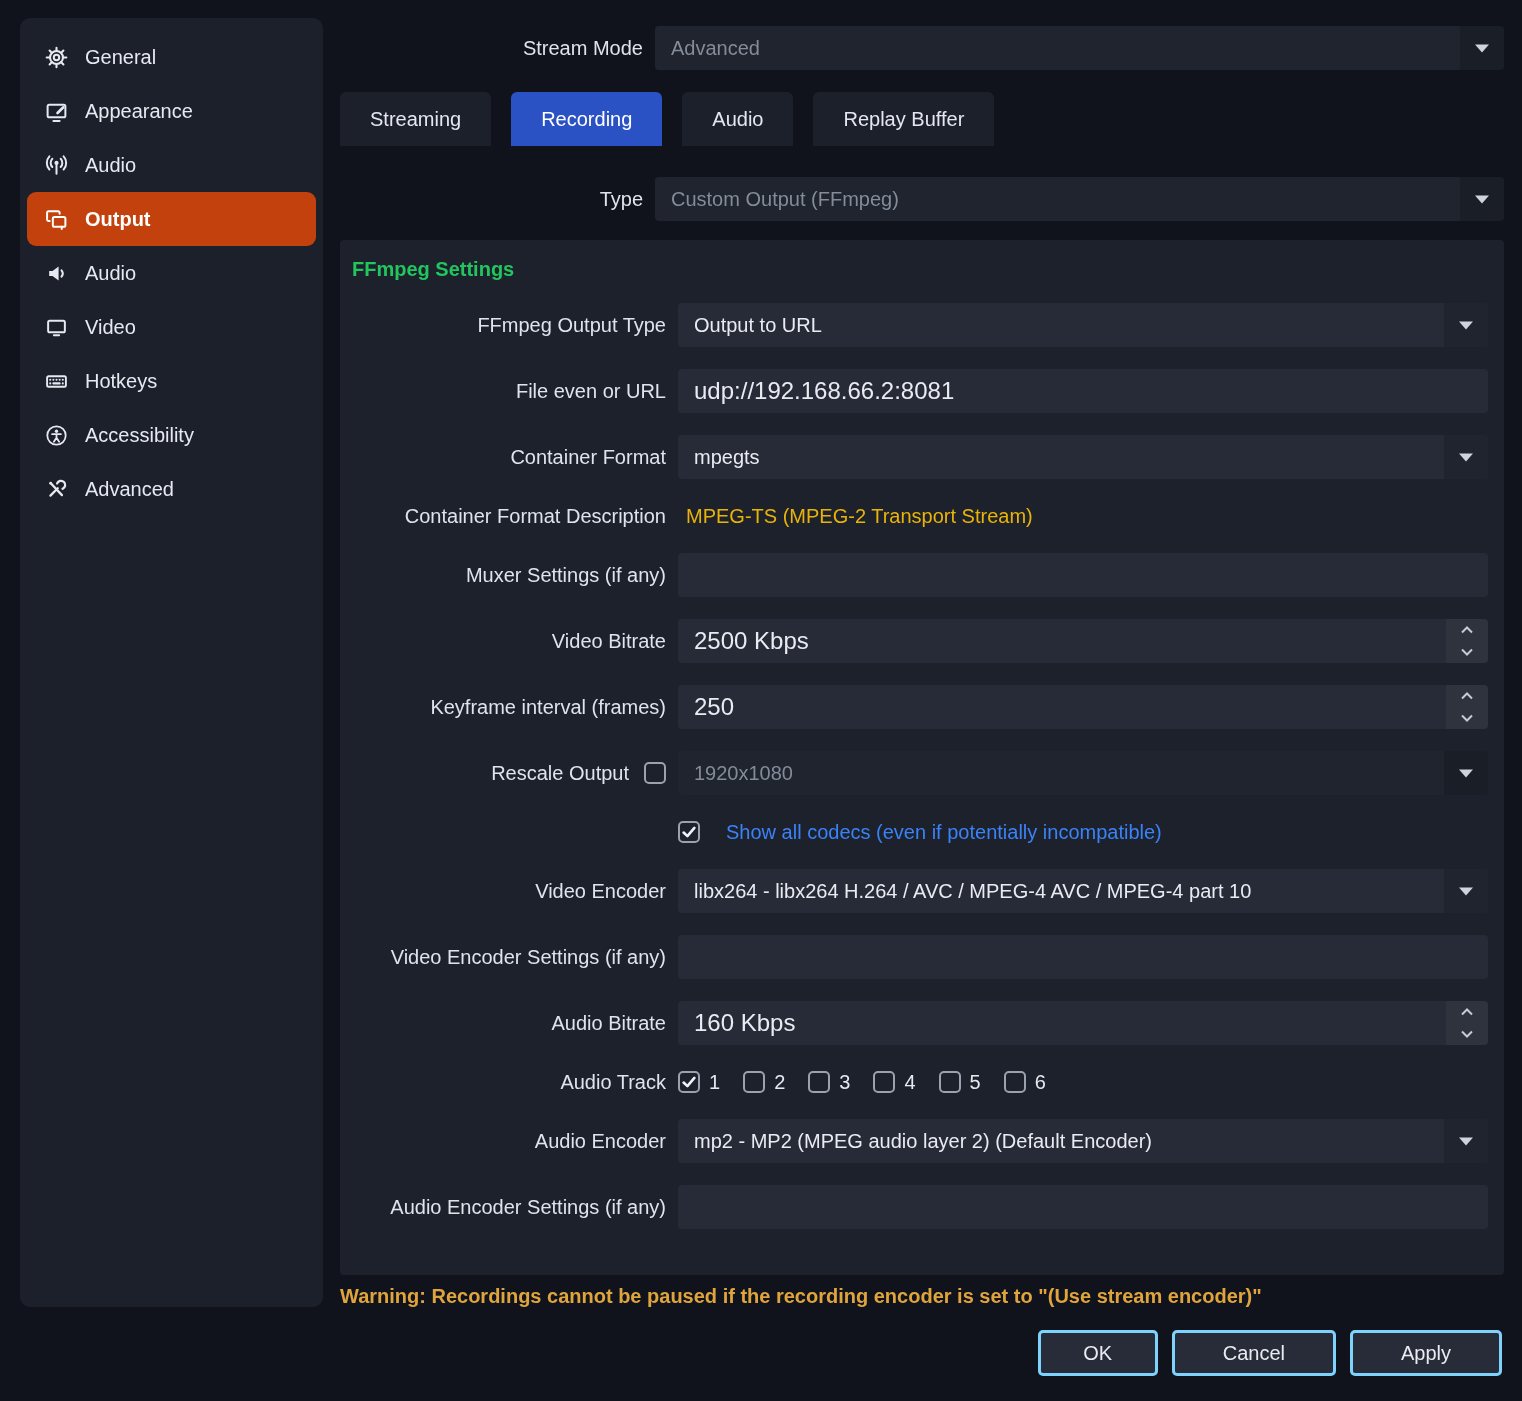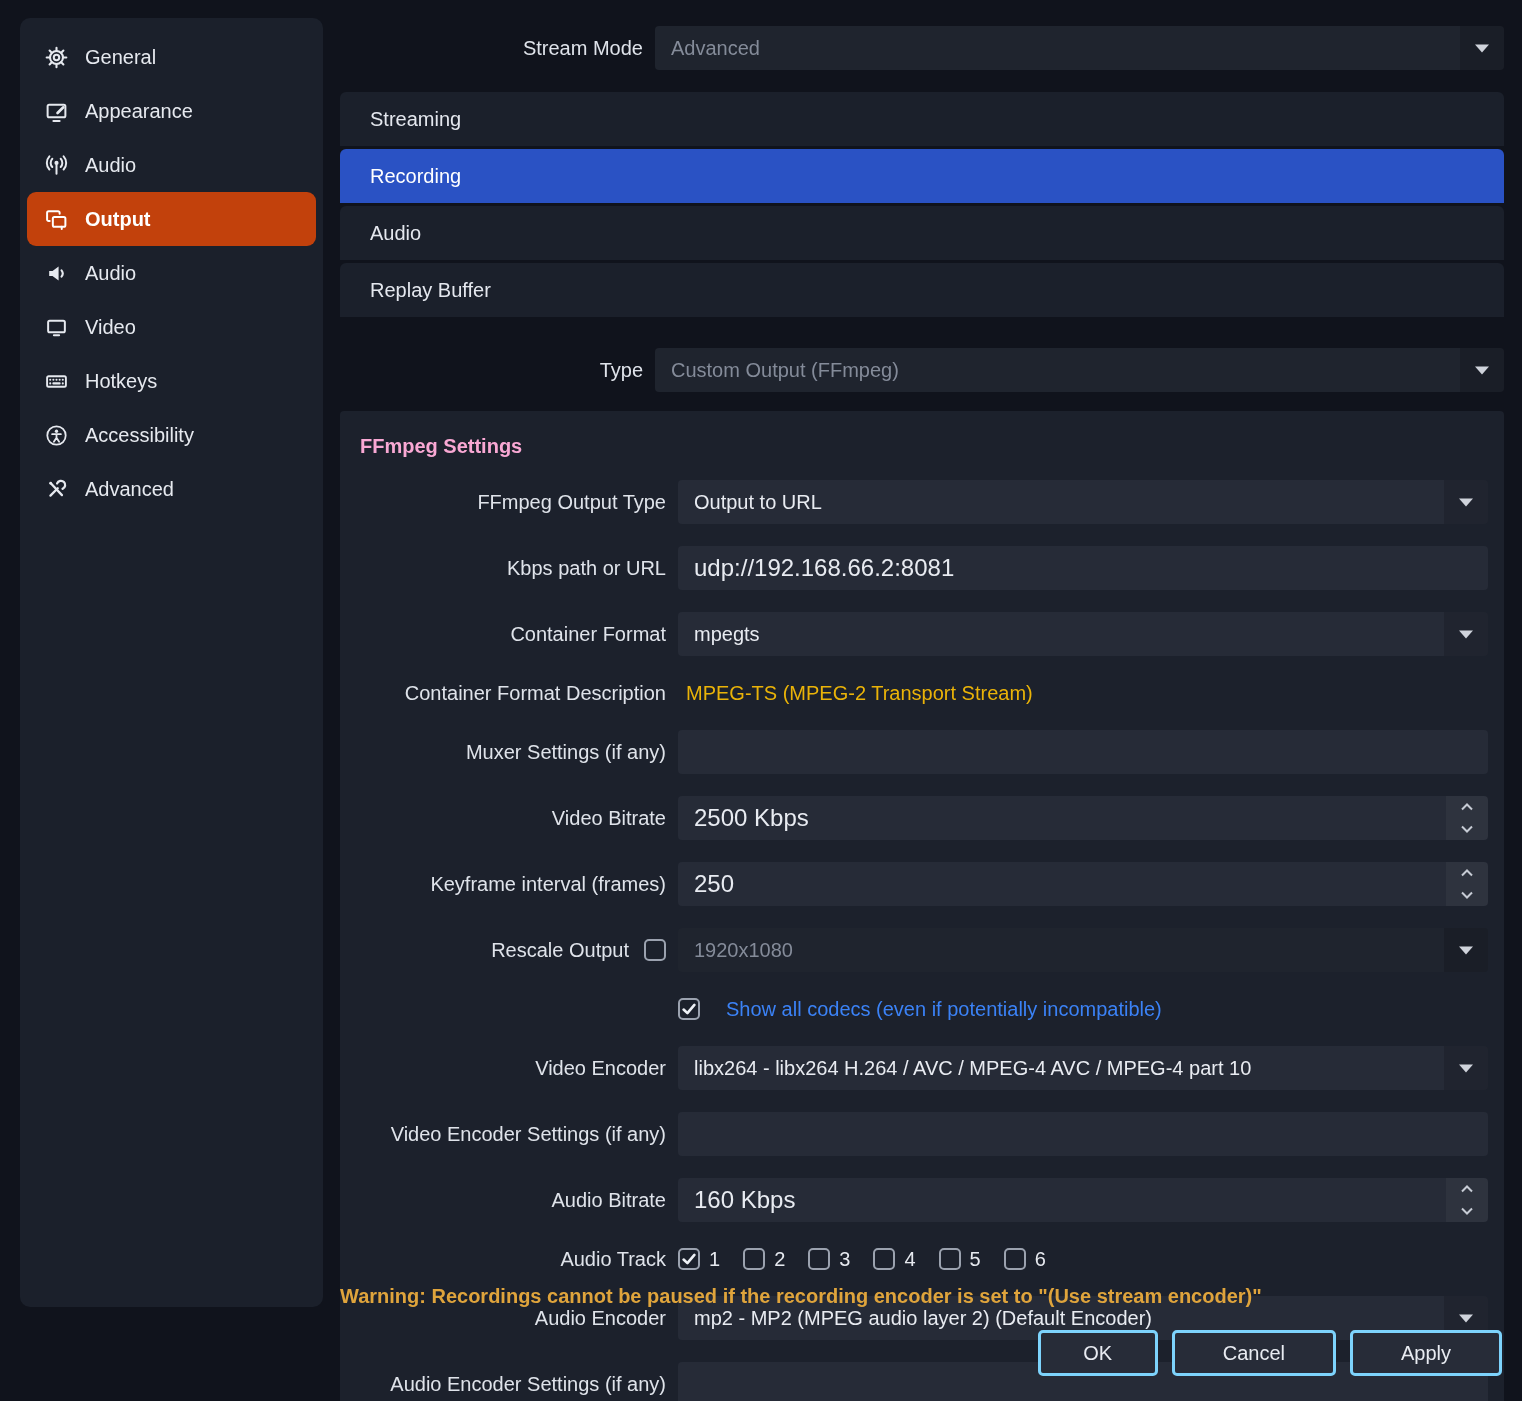--- a/index.html
+++ b/index.html
@@ -41,33 +41,33 @@
   .select .val { padding:0 16px; color:#e8ebf1; white-space:nowrap; overflow:hidden; }
   .select.disabled { background:#1f242e; }
   .select.disabled .val { color:#848b99; }
   .caretbox {
     margin-left:auto; width:44px; height:100%; flex-shrink:0;
     display:flex; align-items:center; justify-content:center;
     background:rgba(0,0,0,0.14); border-radius:0 4px 4px 0; color:#cfd3db;
   }
 
   
-  .tabs { display:flex; gap:3px; margin-top:22px;flex-direction:column; }
+  .tabs { display:flex; gap:20px; margin-top:22px; }
   .tab {
     height:54px; padding:0 30px; display:flex; align-items:center;
     background:#1b202b; color:#e4e7ee; border-radius:6px 6px 0 0; cursor:default;
   }
   .tab.active { background:#2a52c4; color:#ffffff; }
 
   
   .panel {
     margin-top:19px; background:#1c212c; border-radius:4px;
     padding:14px 16px 24px 0;
   }
-  .panel-title { font-weight:700; color:#f9a8d4; padding-left:20px; margin:10px 0 6px; }
+  .panel-title { font-weight:700; color:#22c55e; padding-left:12px; margin:4px 0 6px; }
 
   .f-row { display:flex; align-items:center; margin:22px 0; min-height:30px; }
   .f-label { width:326px; flex-shrink:0; text-align:right; margin-right:12px; color:#dfe3ea; }
   .f-label.has-cb { display:flex; align-items:center; justify-content:flex-end; gap:15px; }
   .f-ctl { flex:1; min-width:0; display:flex; align-items:center; }
 
   .text-input {
     flex:1; min-width:0; height:44px; background:#262b37; border:none; border-radius:4px;
     color:#e8ebf1; font-size:24px; padding:0 16px; font-family:inherit;
   }
@@ -268,21 +268,21 @@
           <span class="caretbox">
             <svg width="14" height="9" viewBox="0 0 14 9">
                 <polygon points="0,0.5 14,0.5 7,8.5" fill="currentColor"></polygon>
               </svg>
           </span>
         </div>
       </div>
     </div>
 
     <div class="f-row">
-      <span class="f-label">Kbps path or URL</span>
+      <span class="f-label">File even or URL</span>
       <div class="f-ctl">
         <input class="text-input" type="text" value="udp://192.168.66.2:8081" style="">
       </div>
     </div>
 
     <div class="f-row">
       <span class="f-label">Container Format</span>
       <div class="f-ctl">
         <div class="select">
           <span class="val">mpegts</span>

